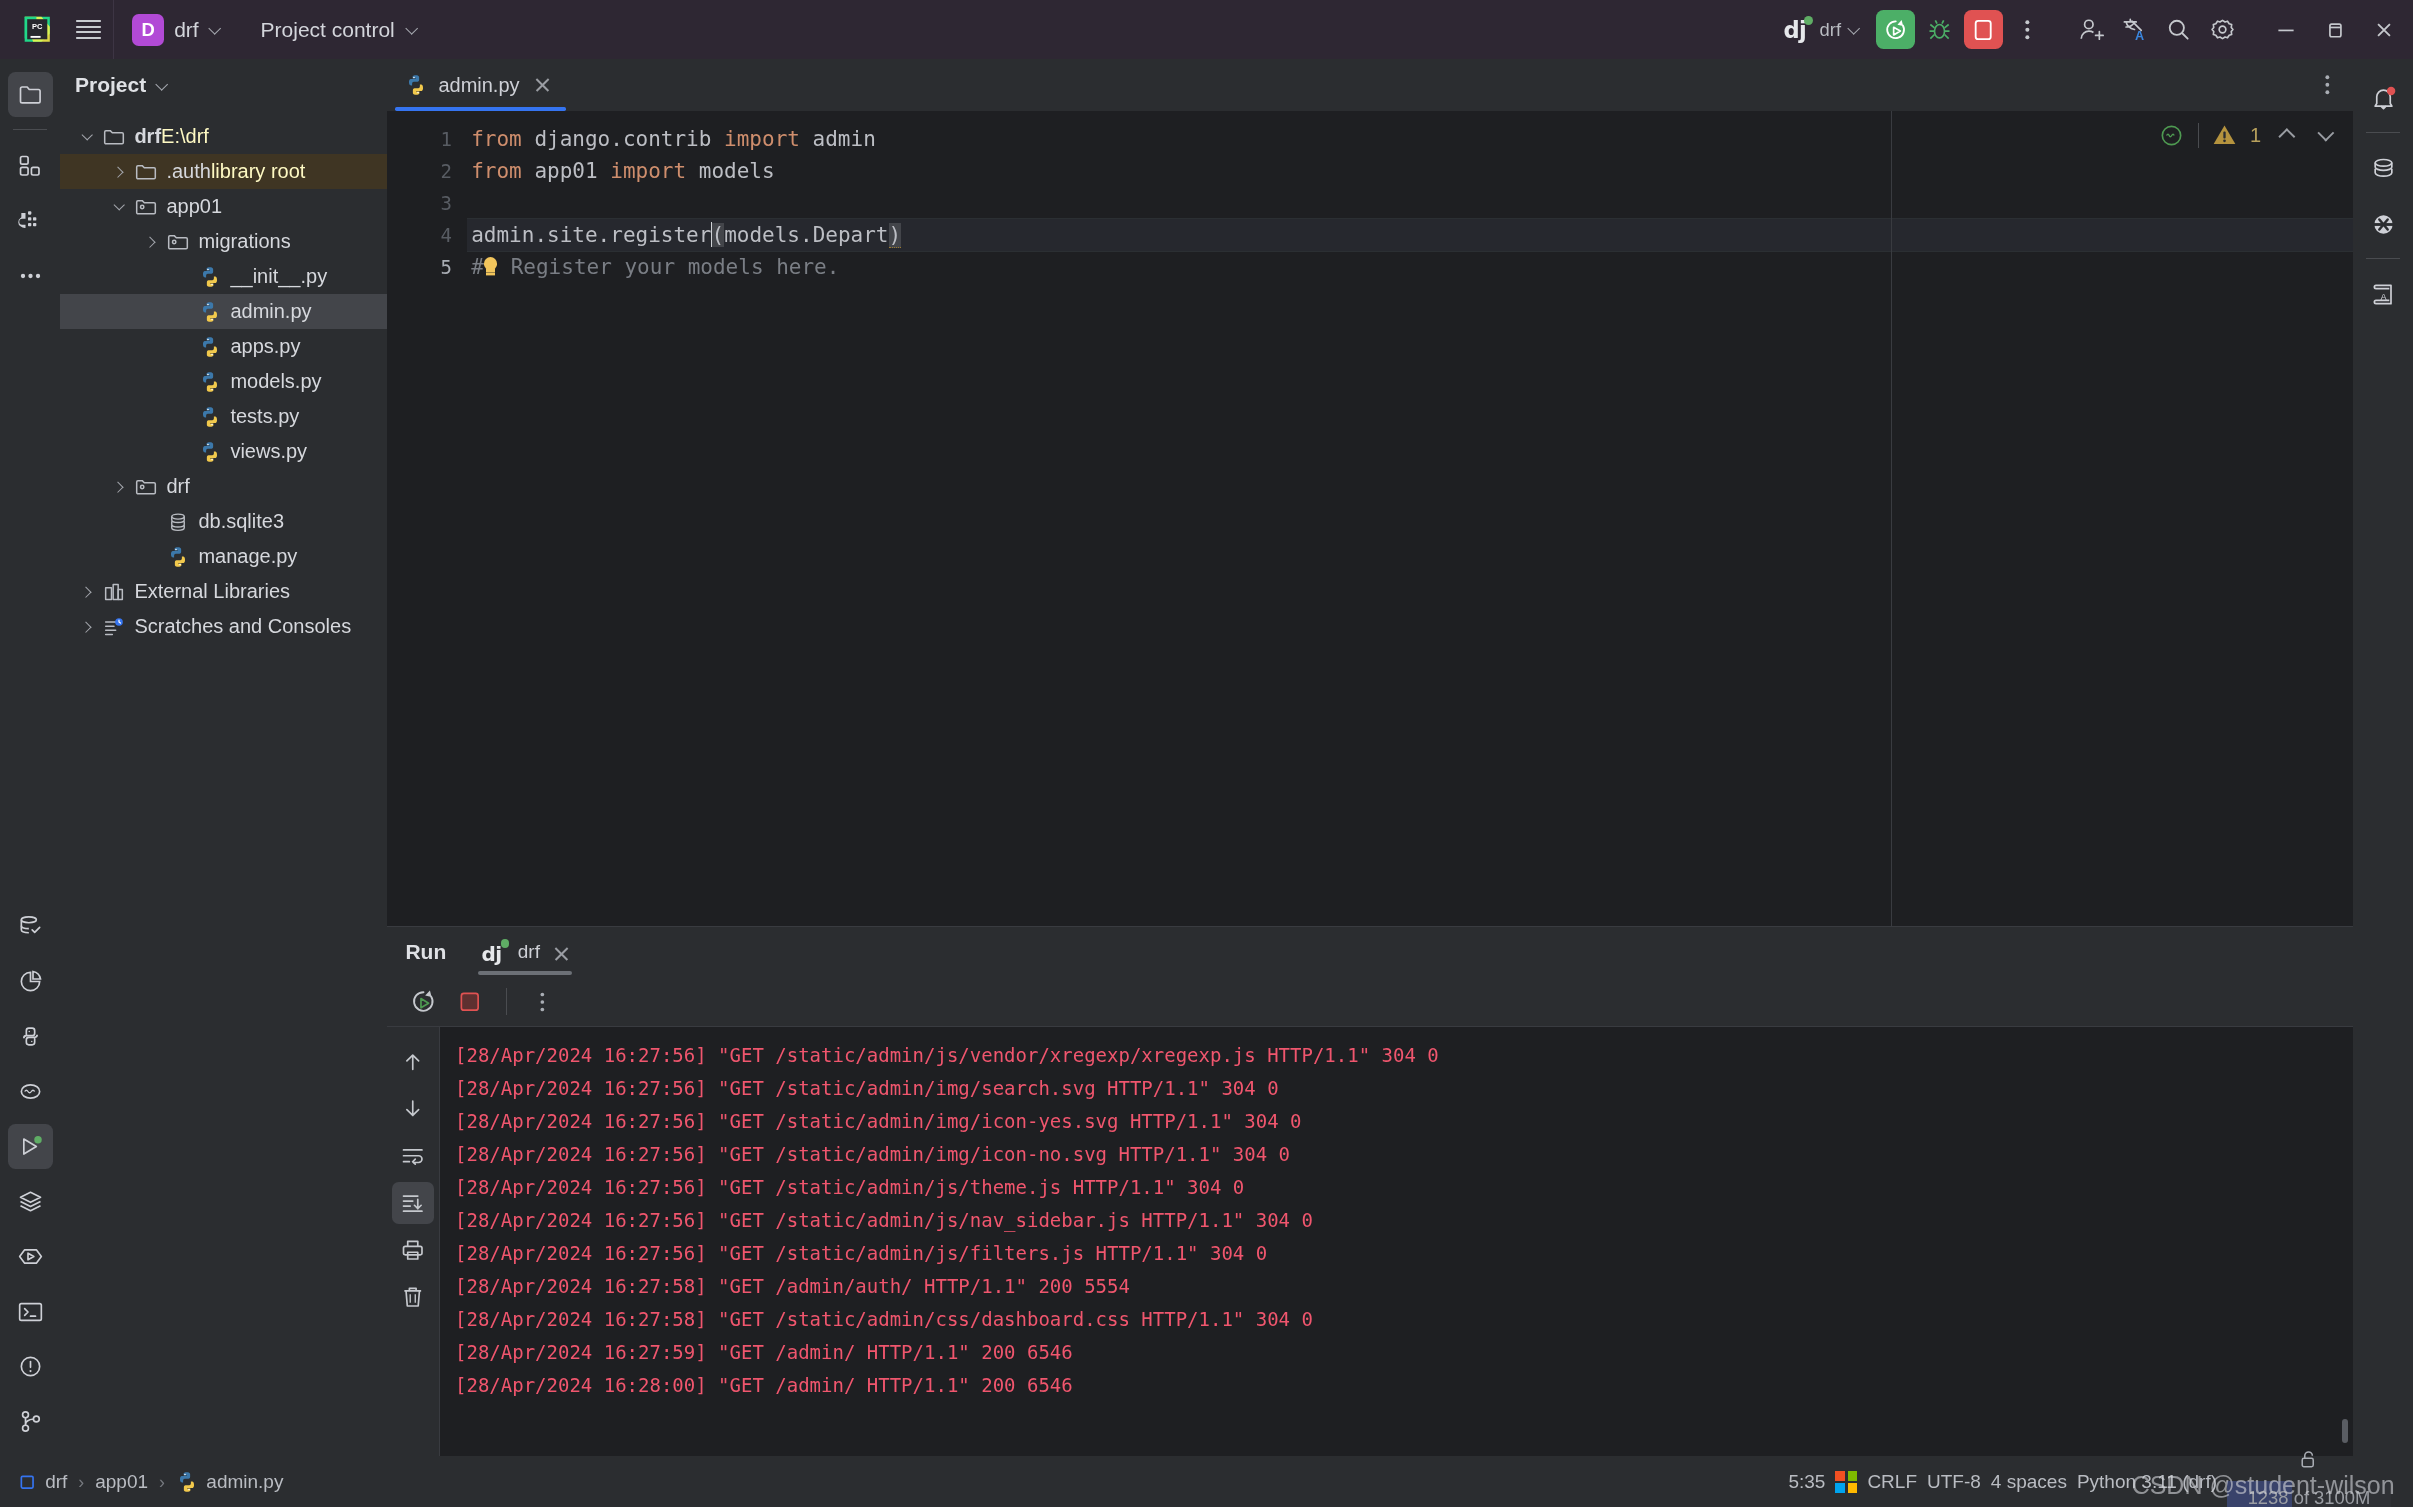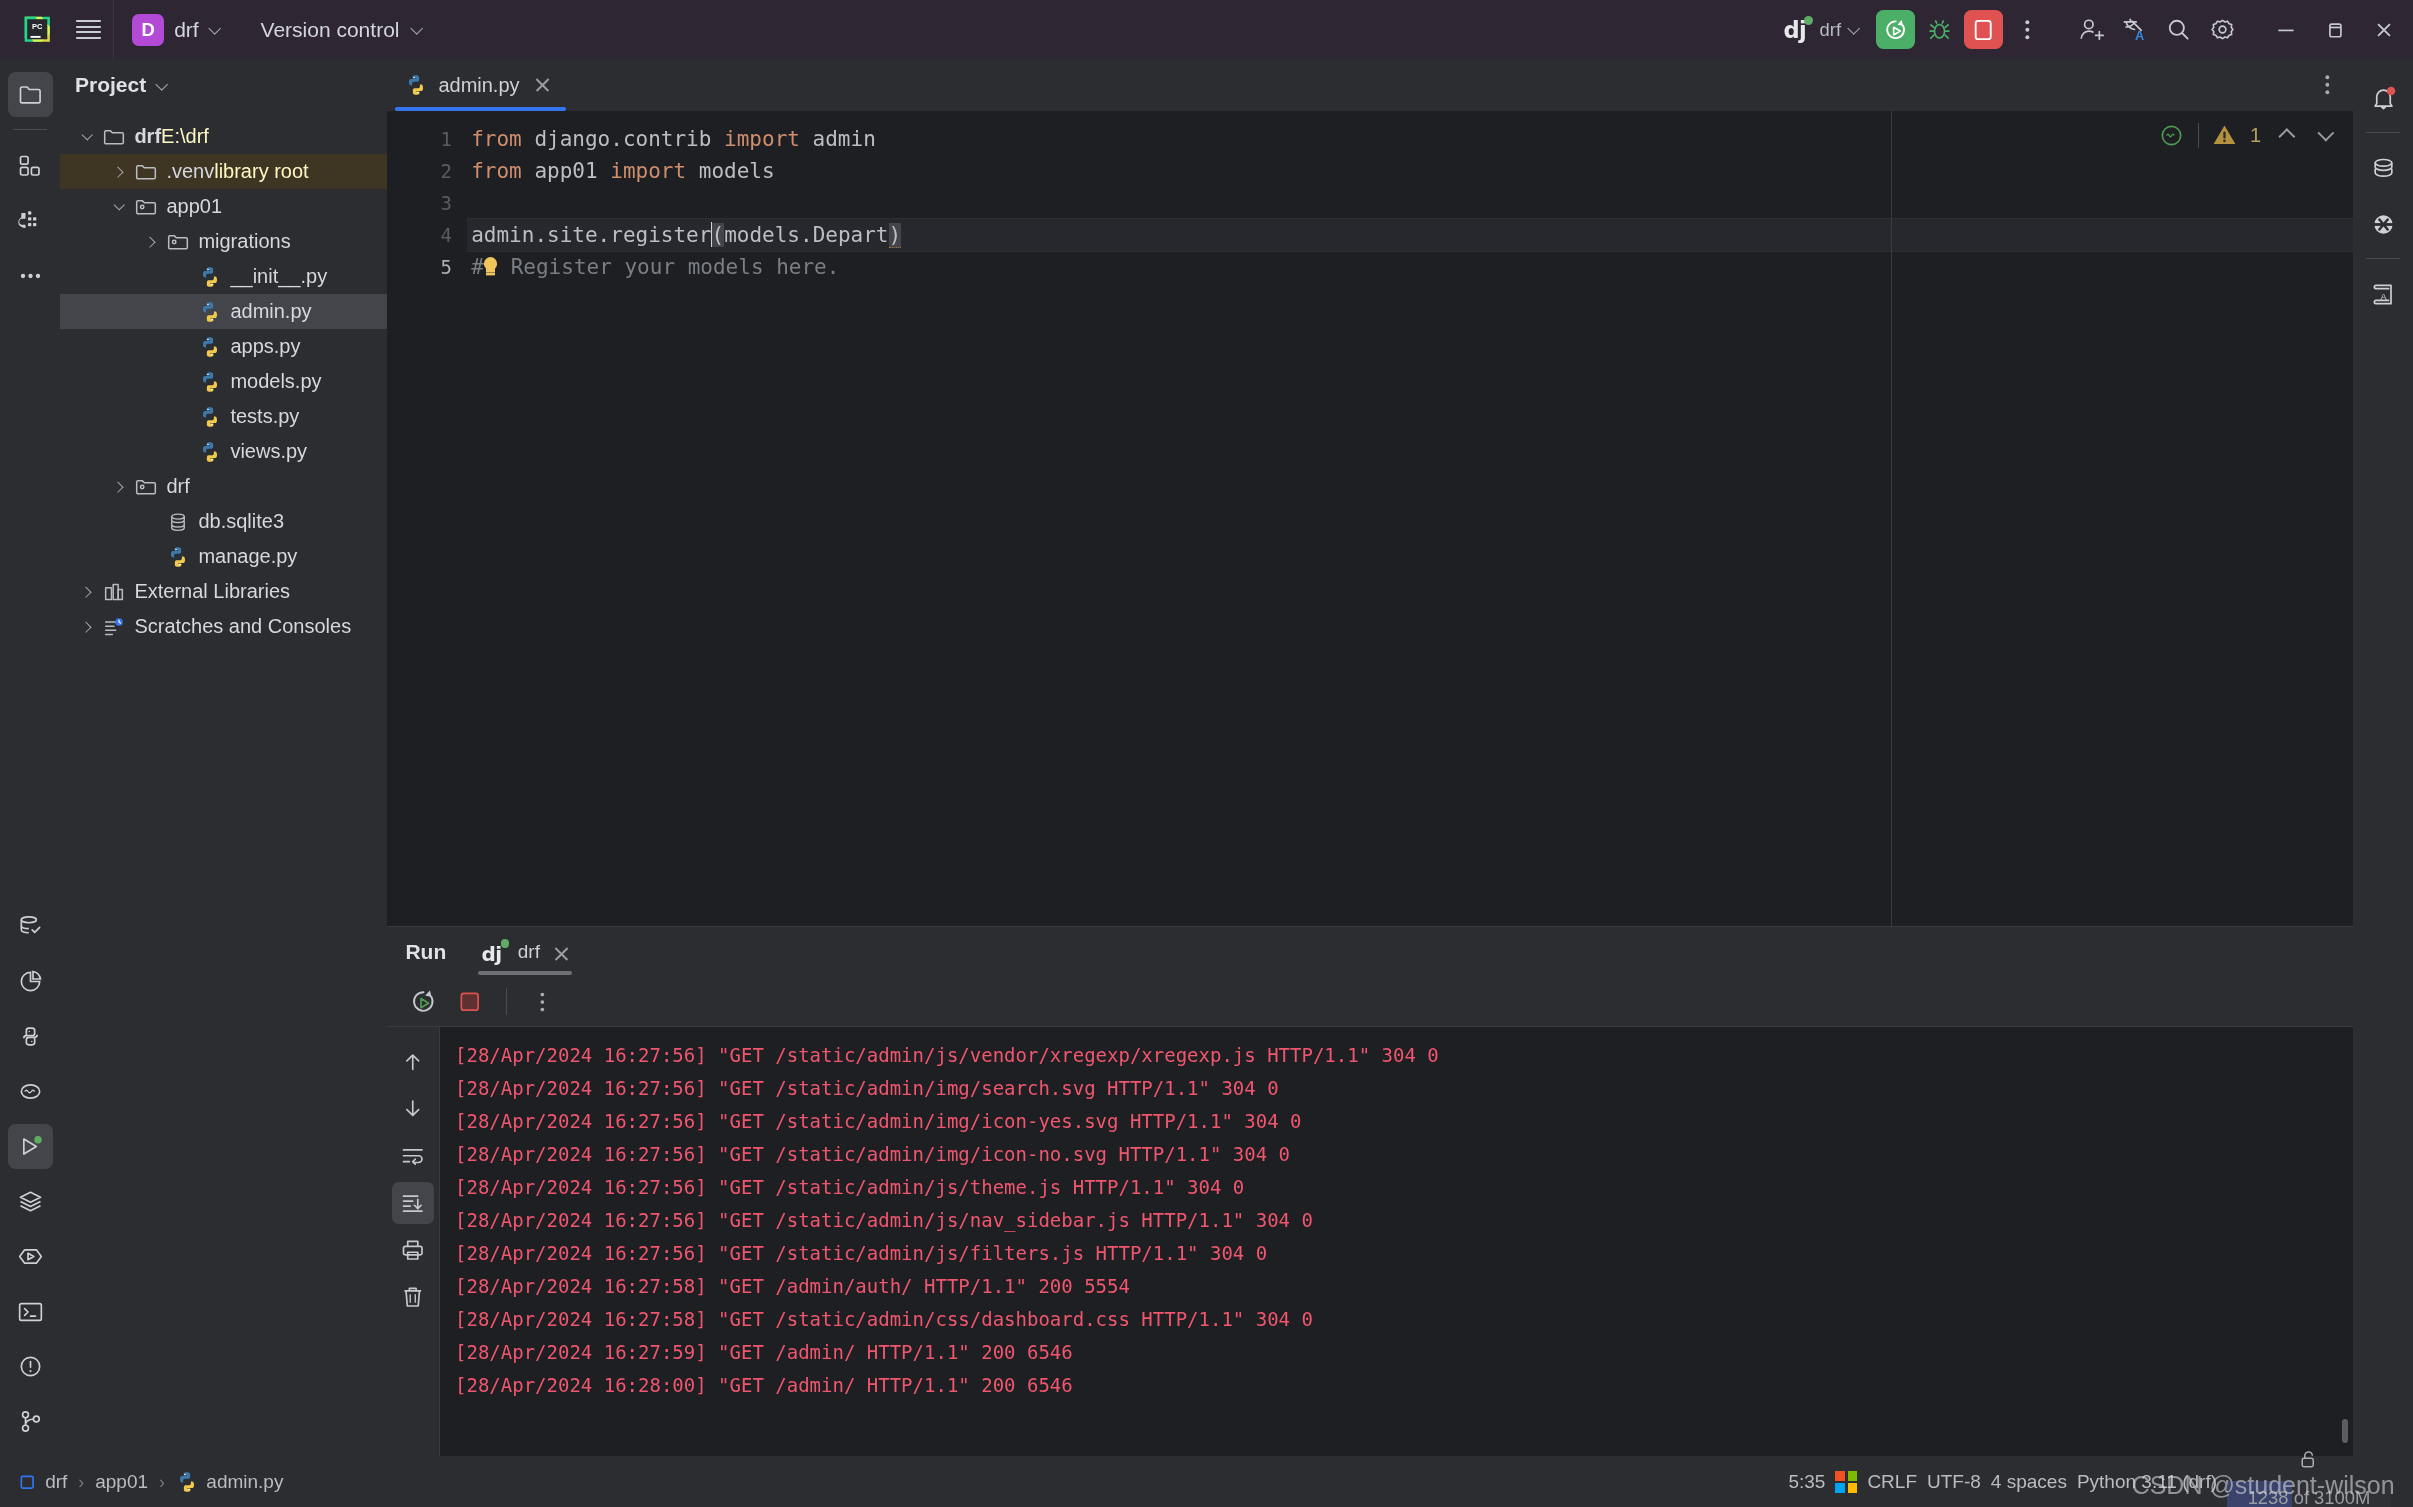--- a/index.html
+++ b/index.html
@@ -191,21 +191,21 @@
             <span></span>
           </div>
       </div>
       <div class="tb-sep-v"></div>
       <div class="tb-project">
         <div class="tb-project-badge">D</div>
         <div class="tb-project-name">drf</div>
         <span class="chev"></span>
       </div>
       <div class="tb-vcs">
-        <div class="tb-vcs-label">Version control</div>
+        <div class="tb-vcs-label">Project control</div>
         <span class="chev"></span>
       </div>
     </div>
 
     <div class="tb-right">
       <div class="tb-runcfg">
         <div class="dj-icon">
           <span class="dj-text">dj</span>
             <span class="dj-dot"></span>
         </div>
@@ -409,21 +409,21 @@
           </div>
           <div class="trow sel-venv" style="padding-left: 47px;">
             <span class="tarrow right">
               <i></i>
             </span>
             <span class="ticon">
               <svg width="22" height="22" viewBox="0 0 26 26" fill="none" stroke="#b9bcc2" stroke-width="1.8" stroke-linejoin="round">
                 <path d="M2 7 a1.5 1.5 0 0 1 1.5-1.5 h5 L11 8 h11.5 a1.5 1.5 0 0 1 1.5 1.5 v10 a1.5 1.5 0 0 1-1.5 1.5 H3.5 A1.5 1.5 0 0 1 2 19.5z"></path>
               </svg>
             </span>
-            <span class="tlabel">.venv</span>
+            <span class="tlabel">.auth</span>
             <span class="tsub">library root</span>
           </div>
           <div class="trow" style="padding-left: 47px;">
             <span class="tarrow down">
               <i></i>
             </span>
             <span class="ticon">
               <svg width="22" height="22" viewBox="0 0 26 26" fill="none" stroke="#b9bcc2" stroke-width="1.8" stroke-linejoin="round">
                 <path d="M2 7 a1.5 1.5 0 0 1 1.5-1.5 h5 L11 8 h11.5 a1.5 1.5 0 0 1 1.5 1.5 v10 a1.5 1.5 0 0 1-1.5 1.5 H3.5 A1.5 1.5 0 0 1 2 19.5z"></path>
                 <circle cx="8.5" cy="13" r="2"></circle>

